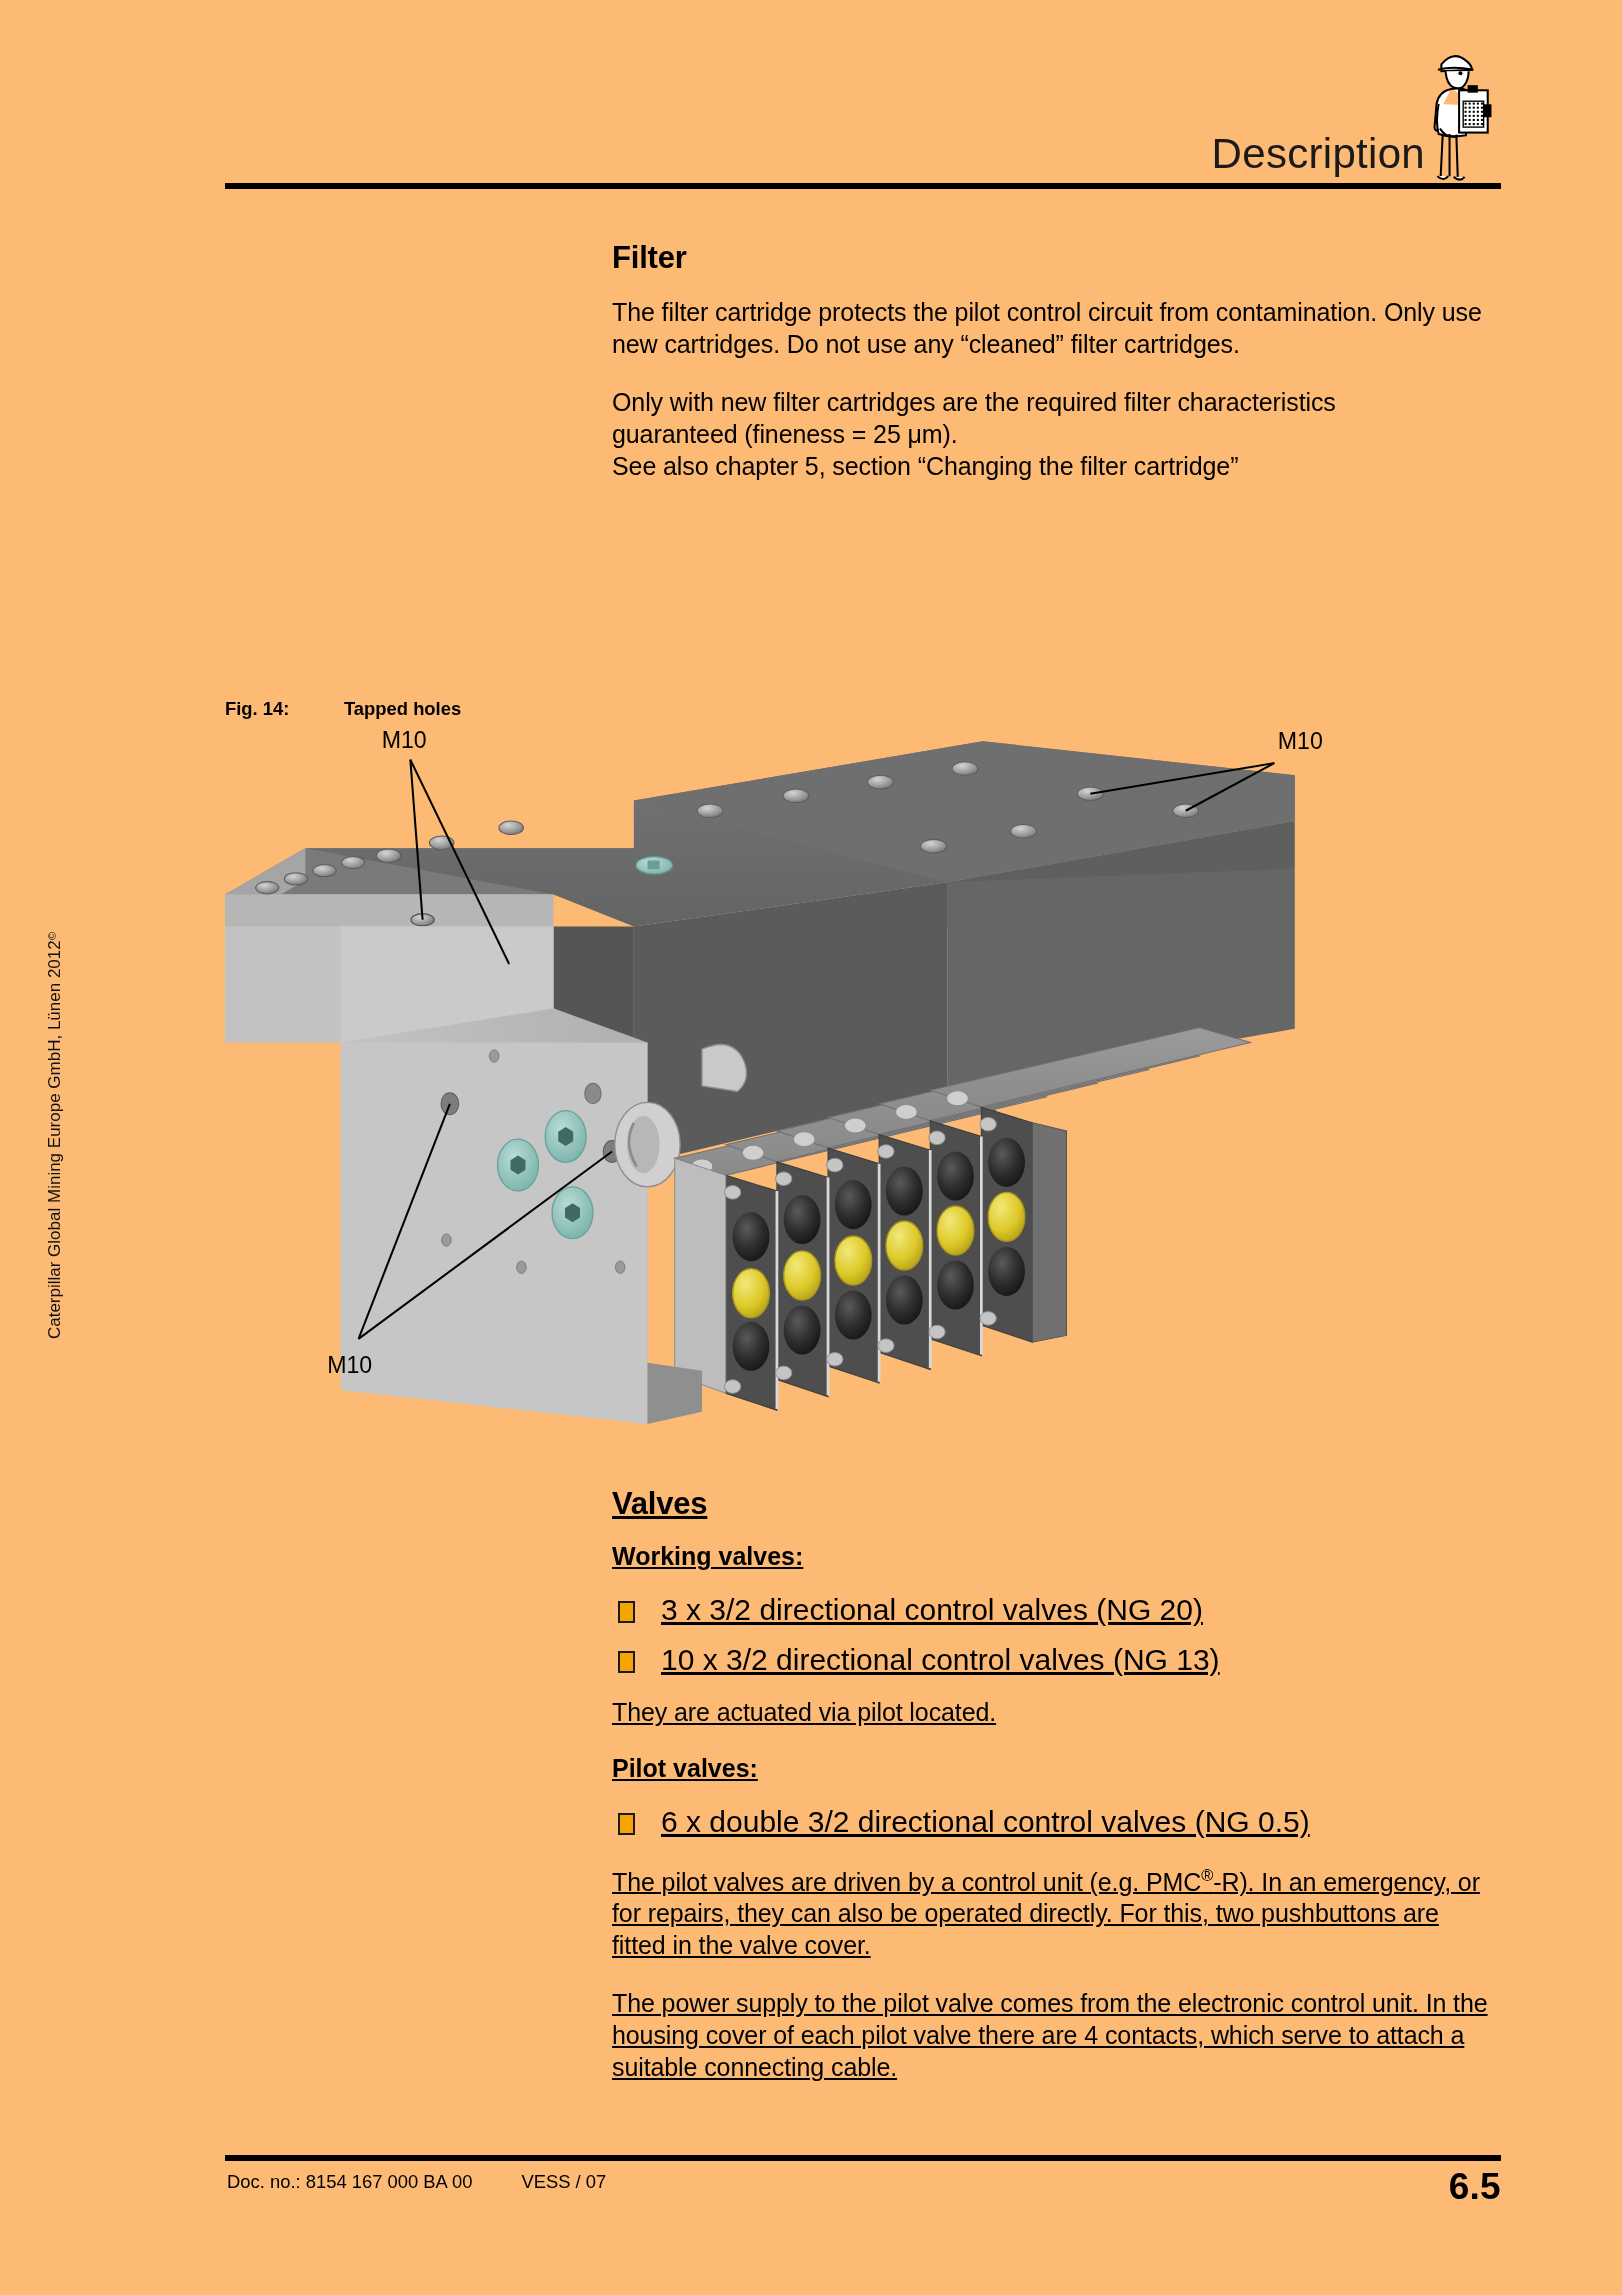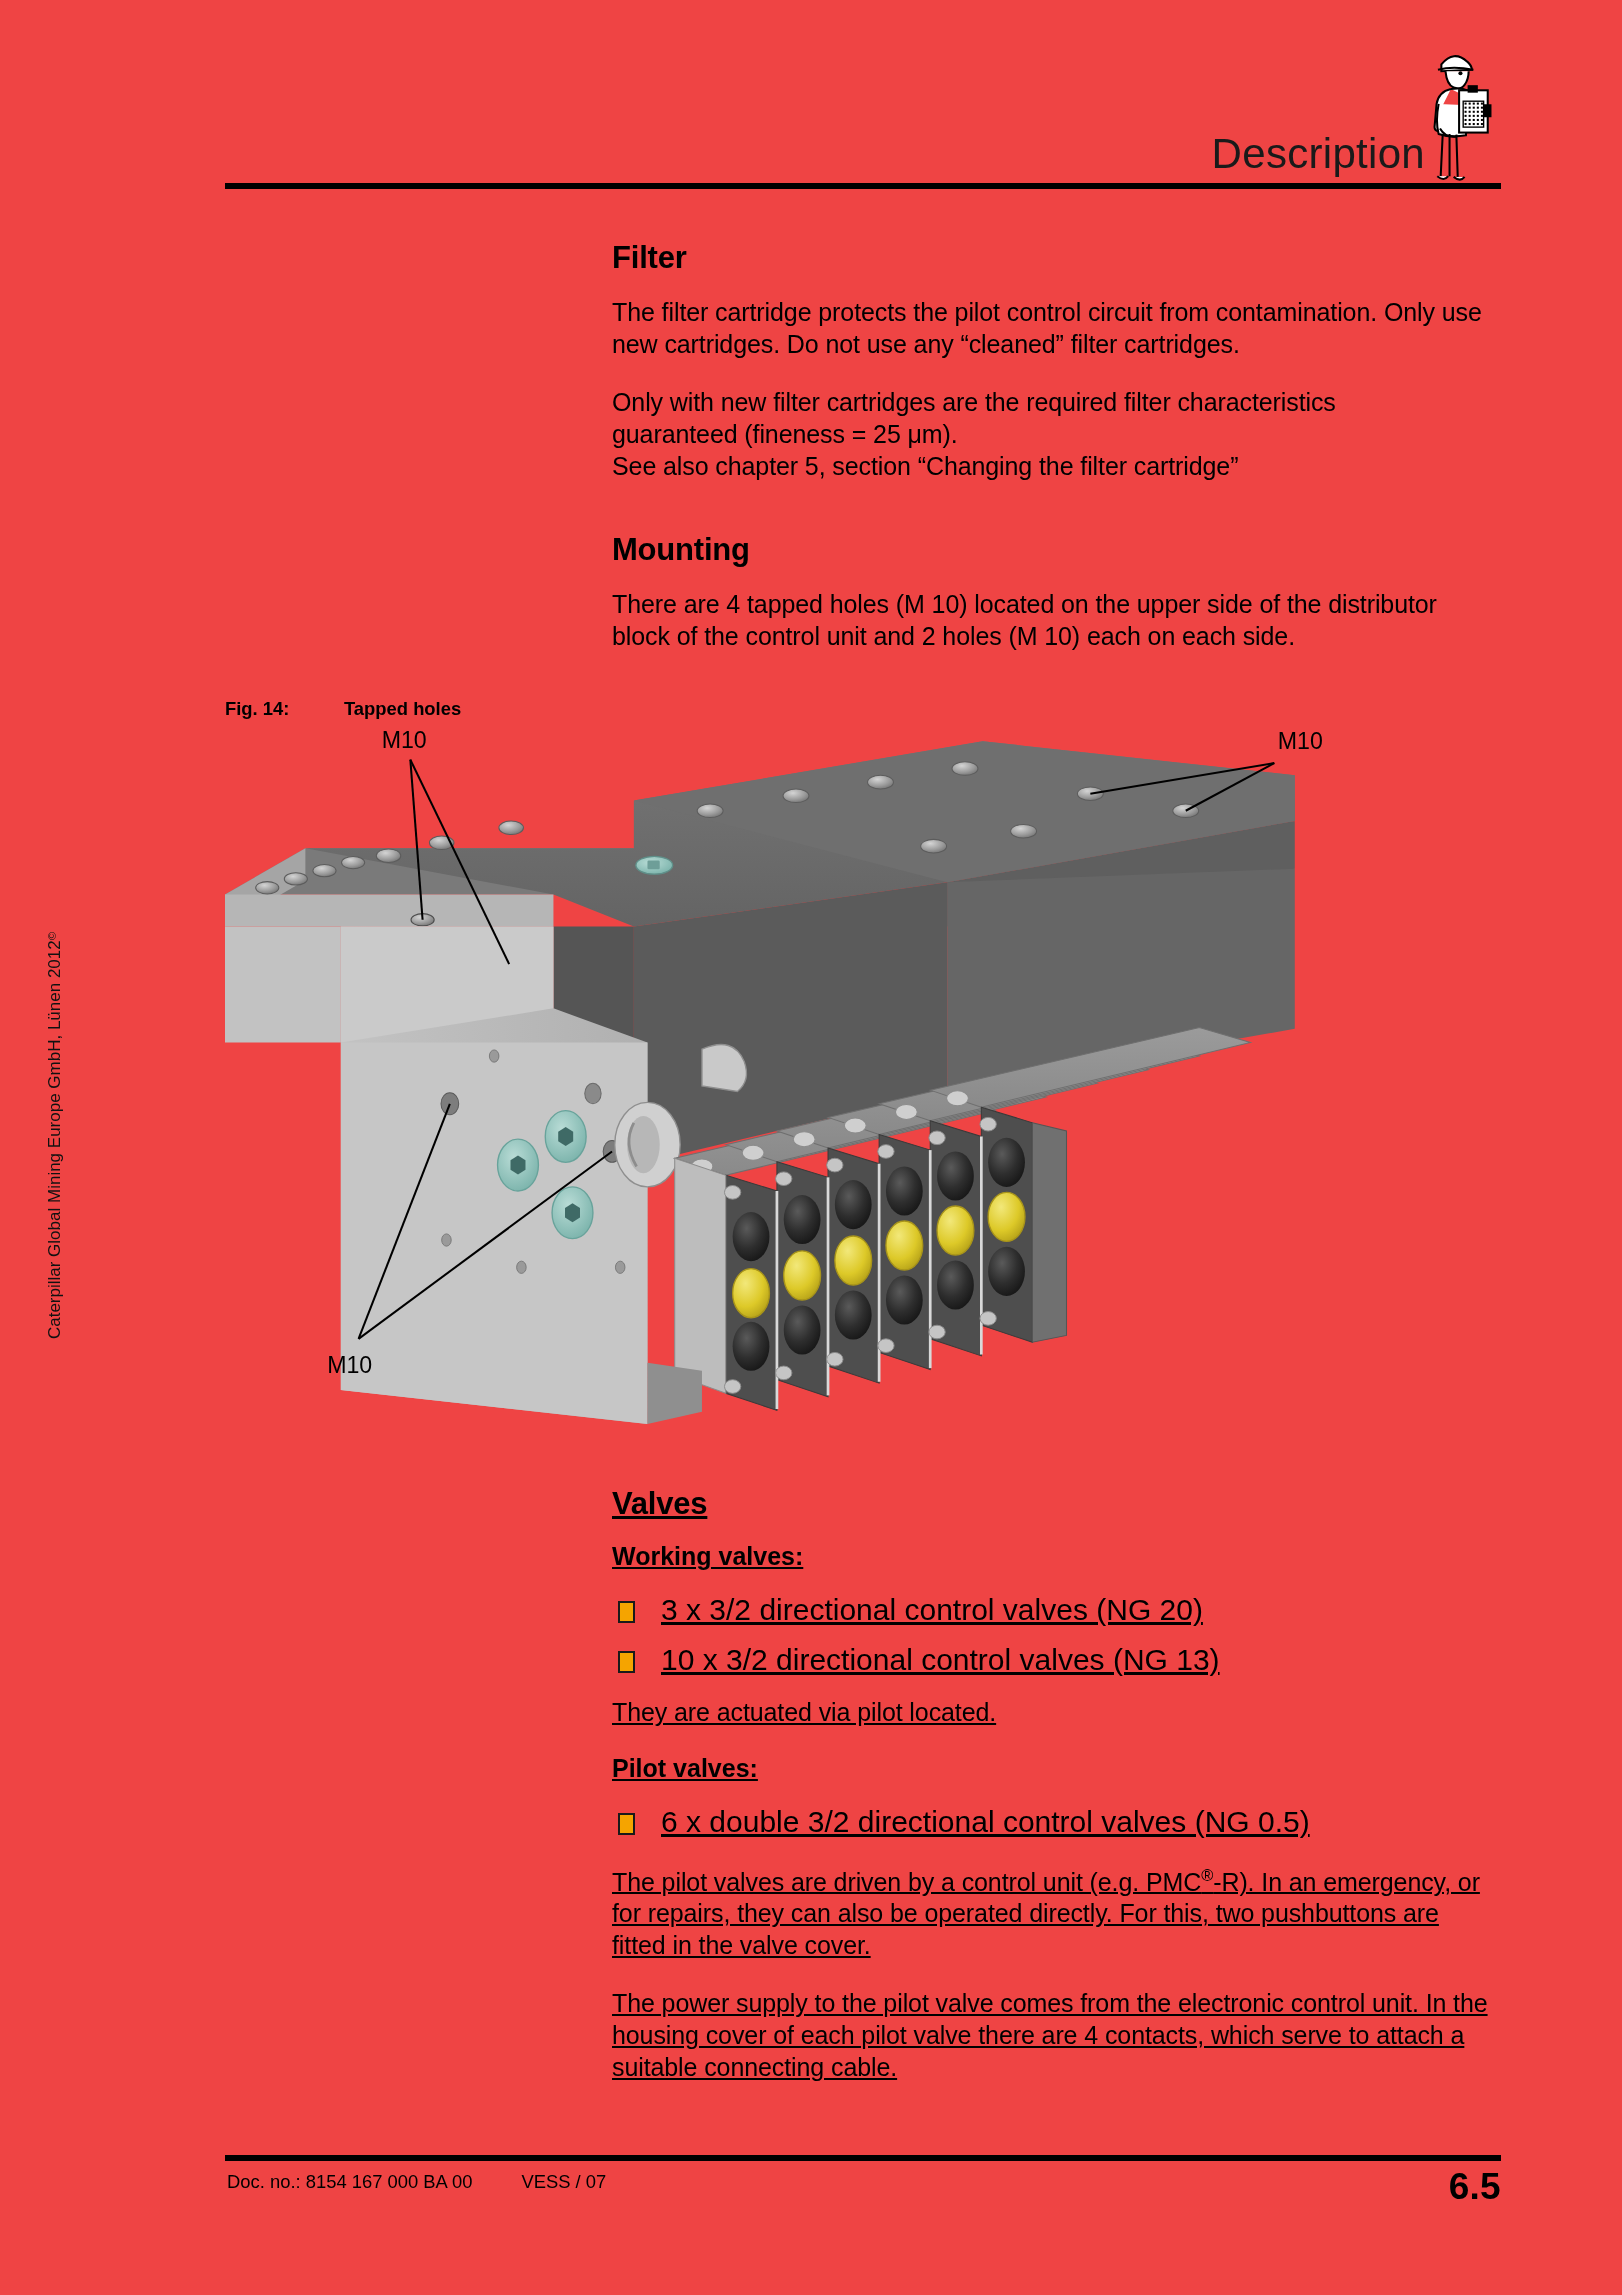--- a/index.html
+++ b/index.html
@@ -8,21 +8,21 @@
     background: #ffffff;
   }
   body {
     font-family: "Liberation Sans", sans-serif;
     color: #000000;
   }
   #page {
     position: relative;
     width: 1622px;
     height: 2295px;
-    background: #ef4444;
+    background: #fdba74;
     overflow: hidden;
   }
 
   
   #header {
     position: absolute;
     left: 225px;
     top: 41px;
     width: 1275px;
     height: 157px;
@@ -247,24 +247,20 @@
   <div class="col" style="top:240px;">
     <h2 class="head">Filter</h2>
     <p class="body">The filter cartridge protects the pilot control circuit from contamination. Only use new cartridges. Do not use any “cleaned” filter cartridges.</p>
     <p class="body tight">
       <span>Only with new filter cartridges are the required filter characteristics</span><br>
       <span>guaranteed (fineness = 25 μm).</span><br>
       <span>See also chapter 5, section “Changing the filter cartridge”</span>
     </p>
   </div>
 
-  <div class="col" style="top:532px;">
-    <h2 class="head">Mounting</h2>
-    <p class="body">There are 4 tapped holes (M 10) located on the upper side of the distributor block of the control unit and 2 holes (M 10) each on each side.</p>
-  </div>
 
   <div id="fig-caption">
     <span class="num">Fig. 14:</span><span>Tapped holes</span>
   </div>
 
   <div id="figure">
     <svg viewBox="0 0 1880 1040" width="1281" height="709" aria-hidden="true">
       <defs>
         <linearGradient id="gTopDark" x1="0" y1="0" x2="0" y2="1">
           <stop offset="0" stop-color="#767676"></stop>

